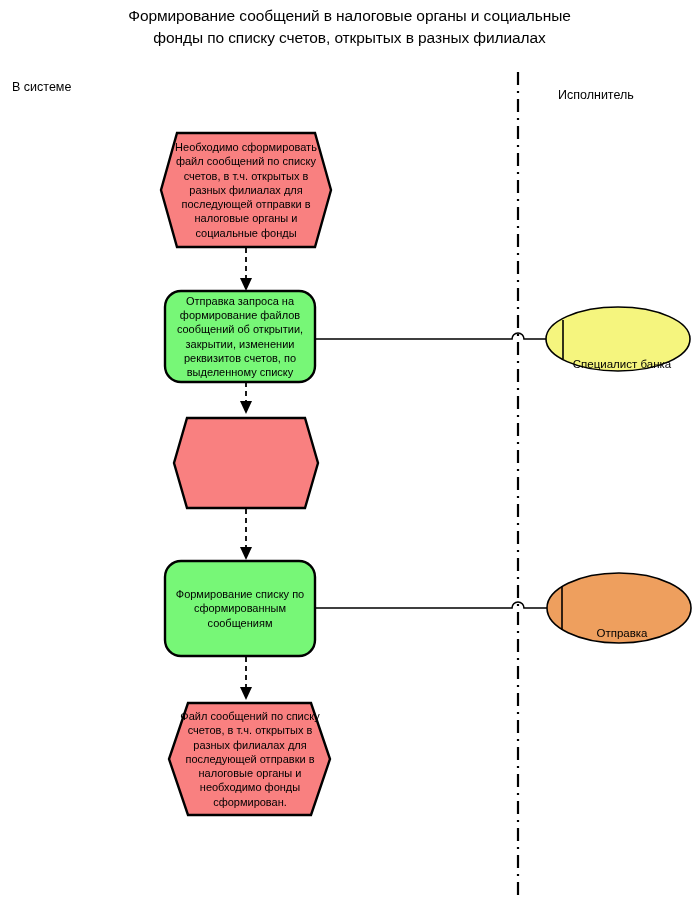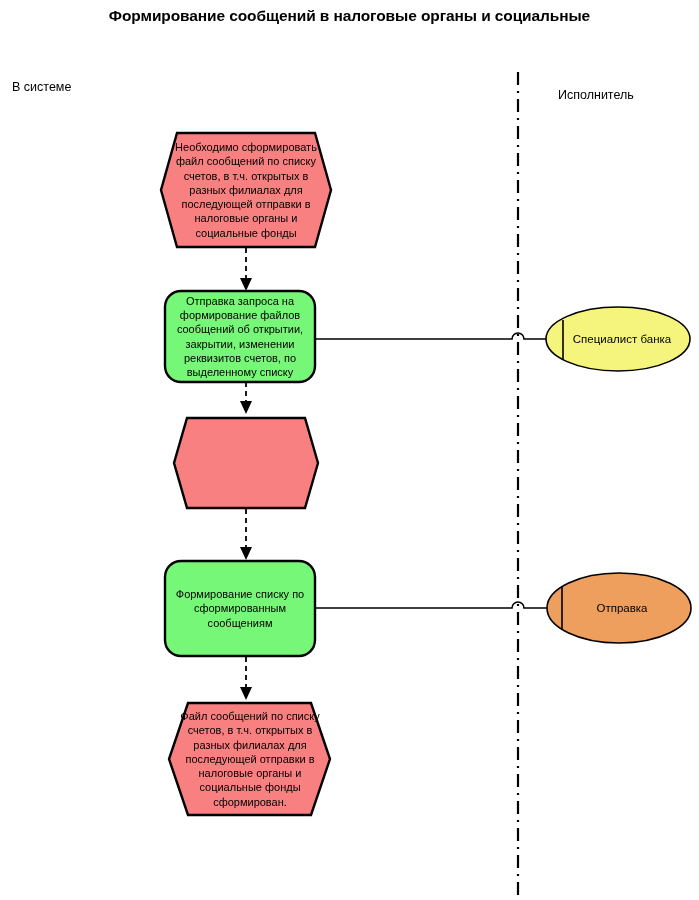--- a/index.html
+++ b/index.html
@@ -26,21 +26,21 @@
   }
 
   
   .title-block {
     position: absolute;
     left: 0;
     top: 5px;
     width: 699px;
     text-align: center;
     font-size: 15.5px;
-    font-weight: bold;
+    font-weight: normal;
     line-height: 1.42;
     letter-spacing: -0.1px;
     padding: 0 26px;
     box-sizing: border-box;
   }
   .title-line { display: block; white-space: nowrap; }
 
   
   .lane-label {
     position: absolute;
@@ -79,31 +79,33 @@
     position: absolute;
     text-align: center;
     font-size: 11.5px;
     line-height: 14px;
     color: #000000;
     display: flex;
     align-items: center;
     justify-content: center;
     box-sizing: border-box;
     pointer-events: none;
+    margin-top: 25px;
   }
 
   .hit { cursor: pointer; }
 </style>
 </head>
 <body style="background: rgb(255, 255, 255);">
 
 <div id="diagram-root">
 
   <div class="title-block">
     <span class="title-line">Формирование сообщений в налоговые органы и социальные</span>
+    <span class="title-line">фонды по списку счетов, открытых в разных филиалах</span>
   </div>
 
   <div class="lane-label" id="lane-label-system">В системе</div>
   <div class="lane-label" id="lane-label-actor">Исполнитель</div>
 
   <svg class="canvas" viewBox="0 0 699 900" xmlns="http://www.w3.org/2000/svg">
 
     <line x1="518" y1="72" x2="518" y2="898" stroke="#000000" stroke-width="2.2" stroke-dasharray="13 6 2 6" stroke-linecap="butt"></line>
 
     <g>
@@ -156,19 +158,19 @@
 
   </svg>
 
   <div class="node-text" style="left:169px; top:294px; width:142px; height:85px;">Отправка запроса на формирование файлов сообщений об открытии, закрытии, изменении реквизитов счетов, по выделенному списку</div>
 
   <div class="node-text" style="left:168px; top:137px; width:156px; height:106px;">Необходимо сформировать файл сообщений по списку счетов, в т.ч. открытых в разных филиалах для последующей отправки в налоговые органы и социальные фонды</div>
 
 
   <div class="node-text" style="left:169px; top:565px; width:142px; height:87px;">Формирование списку по сформированным сообщениям</div>
 
-  <div class="node-text" style="left:174px; top:707px; width:152px; height:104px;">Файл сообщений по списку счетов, в т.ч. открытых в разных филиалах для последующей отправки в налоговые органы и социальные фонды сформирован.</div>
+  <div class="node-text" style="left:174px; top:707px; width:152px; height:104px;">Файл сообщений по списку счетов, в т.ч. открытых в разных филиалах для последующей отправки в налоговые органы и необходимо фонды сформирован.</div>
 
   <div class="ellipse-text" style="left:566px; top:328px; width:112px; height:22px;">Специалист банка</div>
 
   <div class="ellipse-text" style="left:566px; top:597px; width:112px; height:22px;">Отправка</div>
 
 </div>
 
 </body></html>

